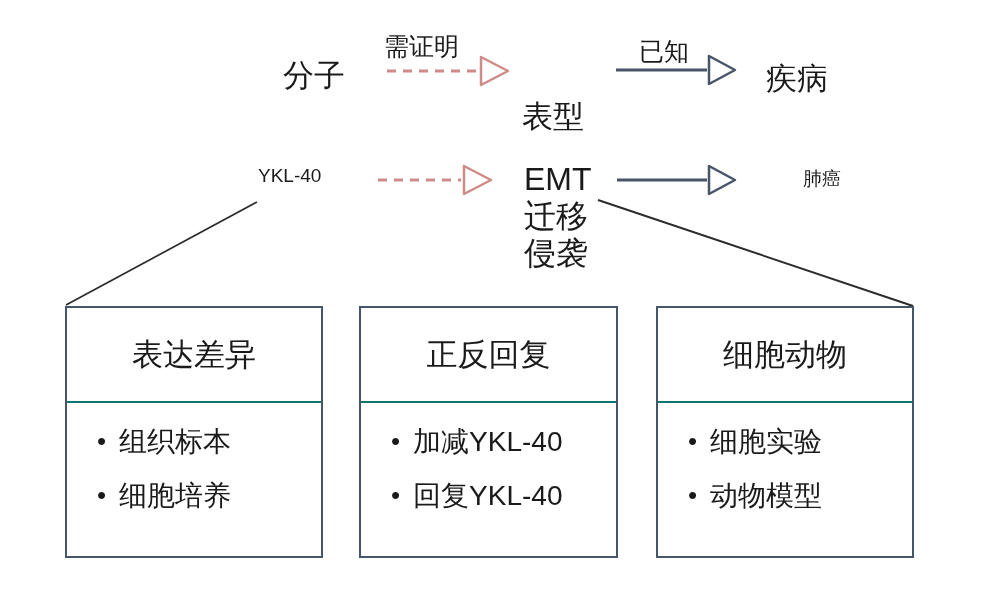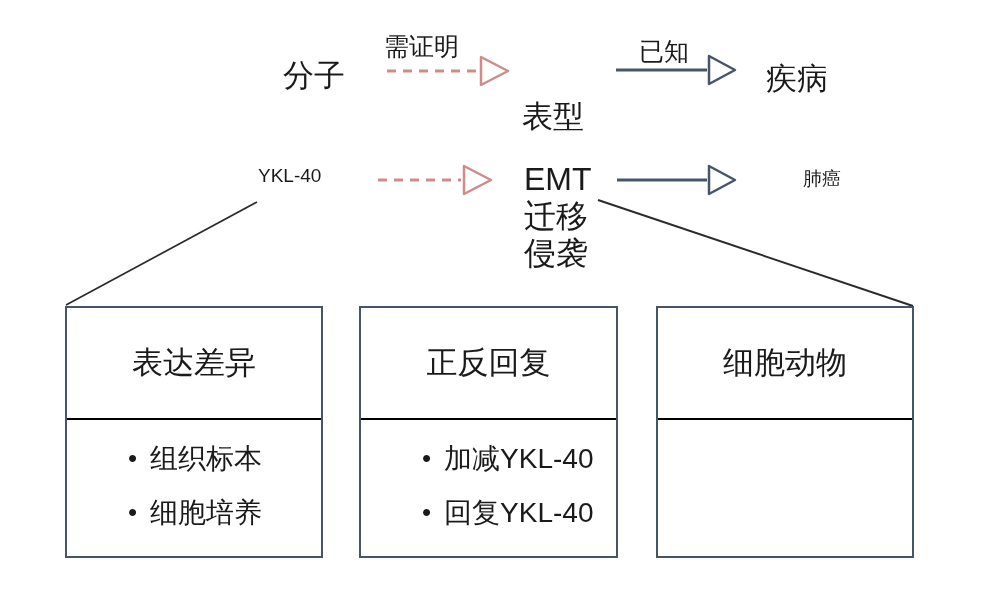--- a/index.html
+++ b/index.html
@@ -38,32 +38,31 @@
   }
   .box {
     position: absolute;
     top: 306px;
     height: 252px;
     border: 2px solid #45556b;
     background: #ffffff;
     box-sizing: border-box;
   }
   .box-header {
-    height: 112px;
-    border-bottom: 2px solid #000000;
+    height: 95px;
+    border-bottom: 2px solid #0f766e;
     display: flex;
     align-items: center;
     justify-content: center;
     font-size: 31px;
     box-sizing: border-box;
     text-align: right;
   }
   .box-body {
     padding: 22px 22px 0 30px;
-    margin-left: 31px;
   }
   .bullet-item {
     display: flex;
     align-items: center;
     font-size: 28px;
     line-height: 33px;
     margin-bottom: 21px;
     white-space: nowrap;
   }
   .bullet-item::before {
@@ -130,15 +129,19 @@
   <div class="box" style="left:359px; width:259px;">
     <div class="box-header">正反回复</div>
     <div class="box-body">
       <div class="bullet-item">加减YKL-40</div>
       <div class="bullet-item">回复YKL-40</div>
     </div>
   </div>
 
   <div class="box" style="left:656px; width:258px;">
     <div class="box-header">细胞动物</div>
+    <div class="box-body">
+      <div class="bullet-item">细胞实验</div>
+      <div class="bullet-item">动物模型</div>
+    </div>
   </div>
 
 </div>
 
 </body></html>

